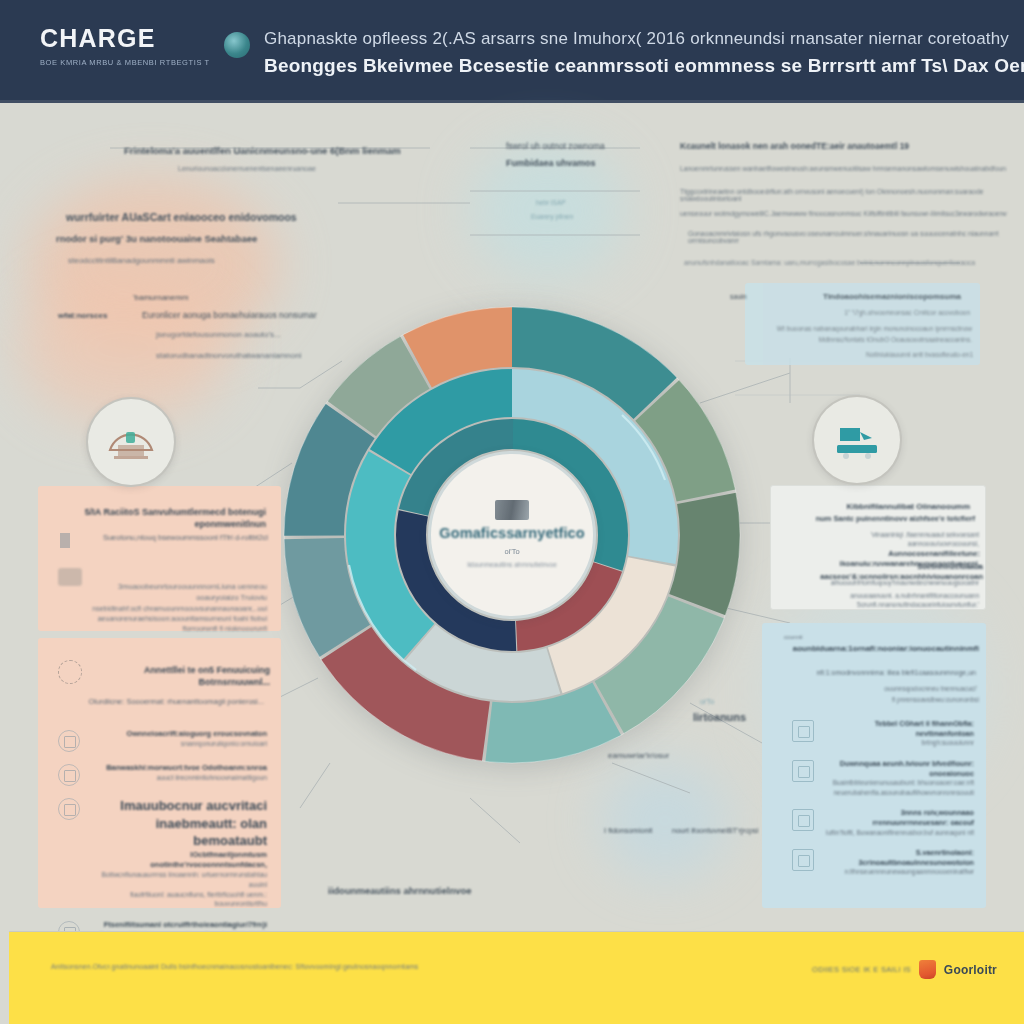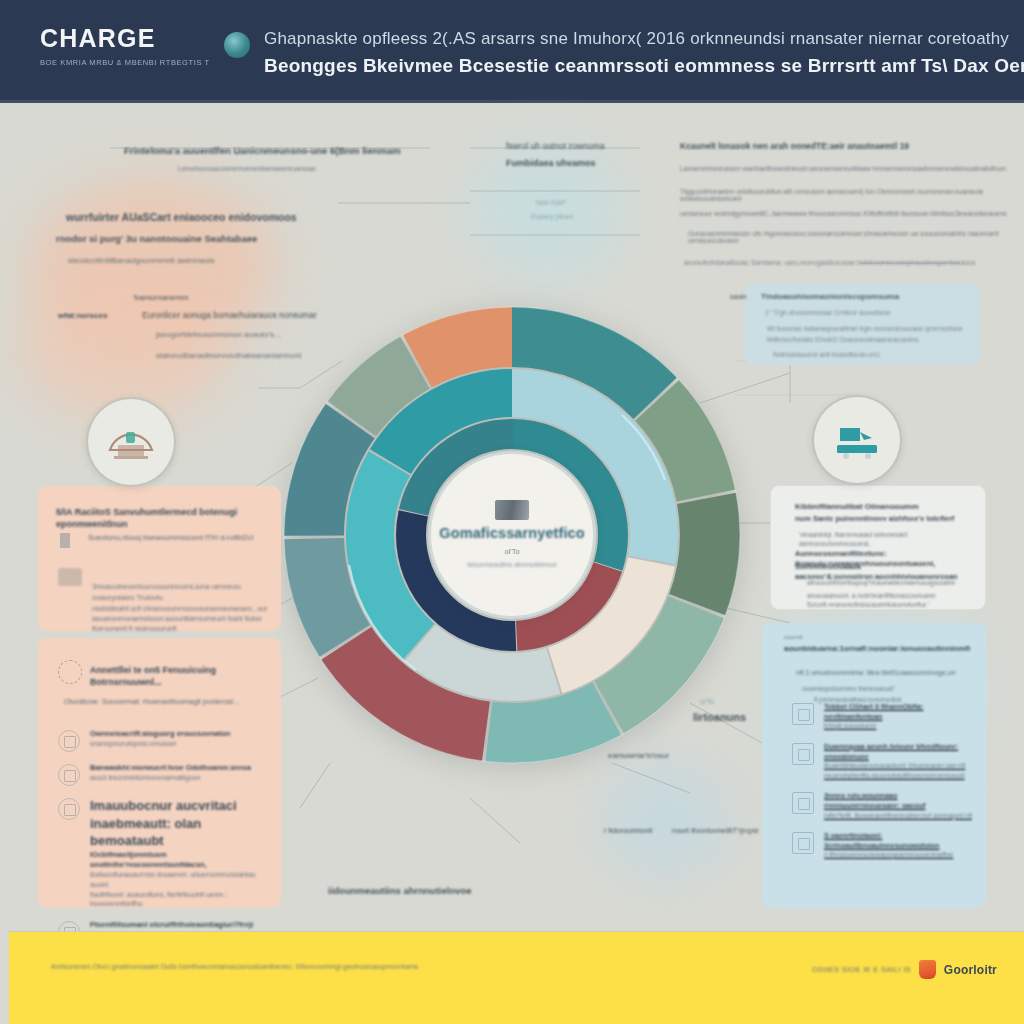--- a/index.html
+++ b/index.html
@@ -71,21 +71,21 @@
   .hub-icon{
     width:34px;height:20px;margin-bottom:6px;border-radius:2px;
     background:linear-gradient(100deg,#6f7b84 0%,#49545e 50%,#8e9aa2 100%);
     filter:blur(.7px);opacity:.85;
   }
   .hub-title{font-size:14.5px;font-weight:bold;color:#34697a;filter:blur(.8px);letter-spacing:.1px;line-height:1.1;}
   .hub-sub{font-size:7.5px;color:#7a8894;filter:blur(.75px);margin-top:5px;}
   .hub-note{font-size:6.5px;color:#8b96a1;filter:blur(.8px);margin-top:5px;line-height:1.3;}
 
   
-  .panel{position:absolute;box-sizing:border-box;border-radius:9px;}
+  .panel{position:absolute;box-sizing:border-box;border-radius:3px;text-align:right;}
   .panel.peach{background:#f4d3c1;}
   .panel.blue{background:#c9e0e8;}
   .panel.grayish{background:#eceeeb;border:1px solid #dcdfdb;}
 
   .p-title{font-weight:bold;color:#3b4a57;filter:blur(.85px);line-height:1.35;}
   .p-sub{color:#5d6b77;filter:blur(.9px);line-height:1.4;}
   .p-body{color:#6b7883;filter:blur(.95px);line-height:1.45;}
 
   .row{display:flex;gap:10px;align-items:flex-start;margin-top:11px;}
   .rowicon{
@@ -345,21 +345,21 @@
       <div class="p-body" style="position:absolute;left:36px;top:114px;width:172px;font-size:6.5px;">5crunfi.nnanonuttndocaoeinfuiounvtunfiur.'</div>
     </div>
 
     <div class="panel blue" style="left:762px;top:520px;width:224px;height:285px;">
       <div class="p-body" style="position:absolute;left:22px;top:10px;font-size:6px;">ccunnii</div>
       <div class="p-title" style="position:absolute;left:22px;top:21px;width:195px;font-size:8px;">aounbiduarna:1ornafi:nooniar:ionuocautinninmfi</div>
       <div class="p-sub" style="position:absolute;left:34px;top:45px;width:180px;font-size:7px;">nfi:1:omodnvonnnima: iliea blefi1caasounmnoge,un</div>
       <div class="p-body" style="position:absolute;left:40px;top:61px;width:175px;font-size:6.5px;">ouunnsqociocnneu tnennuacuci'</div>
       <div class="p-body" style="position:absolute;left:52px;top:72px;width:165px;font-size:6.5px;">fi pnrensoavsibwu:cunononbsi</div>
 
-      <div style="position:absolute;left:30px;top:68px;right:12px;text-decoration:underline;">
+      <div style="position:absolute;left:30px;top:85px;right:12px;">
         <div class="row">
           <div class="rowicon doc"></div>
           <div class="rowtext">
             <div class="p-title" style="font-size:7.2px;">Tebbel CGhart il fihannObfia: nevttmanfontoan</div>
             <div class="p-body" style="font-size:6.5px;">brtngh:suouuiunnr</div>
           </div>
         </div>
         <div class="row">
           <div class="rowicon doc"></div>
           <div class="rowtext">

